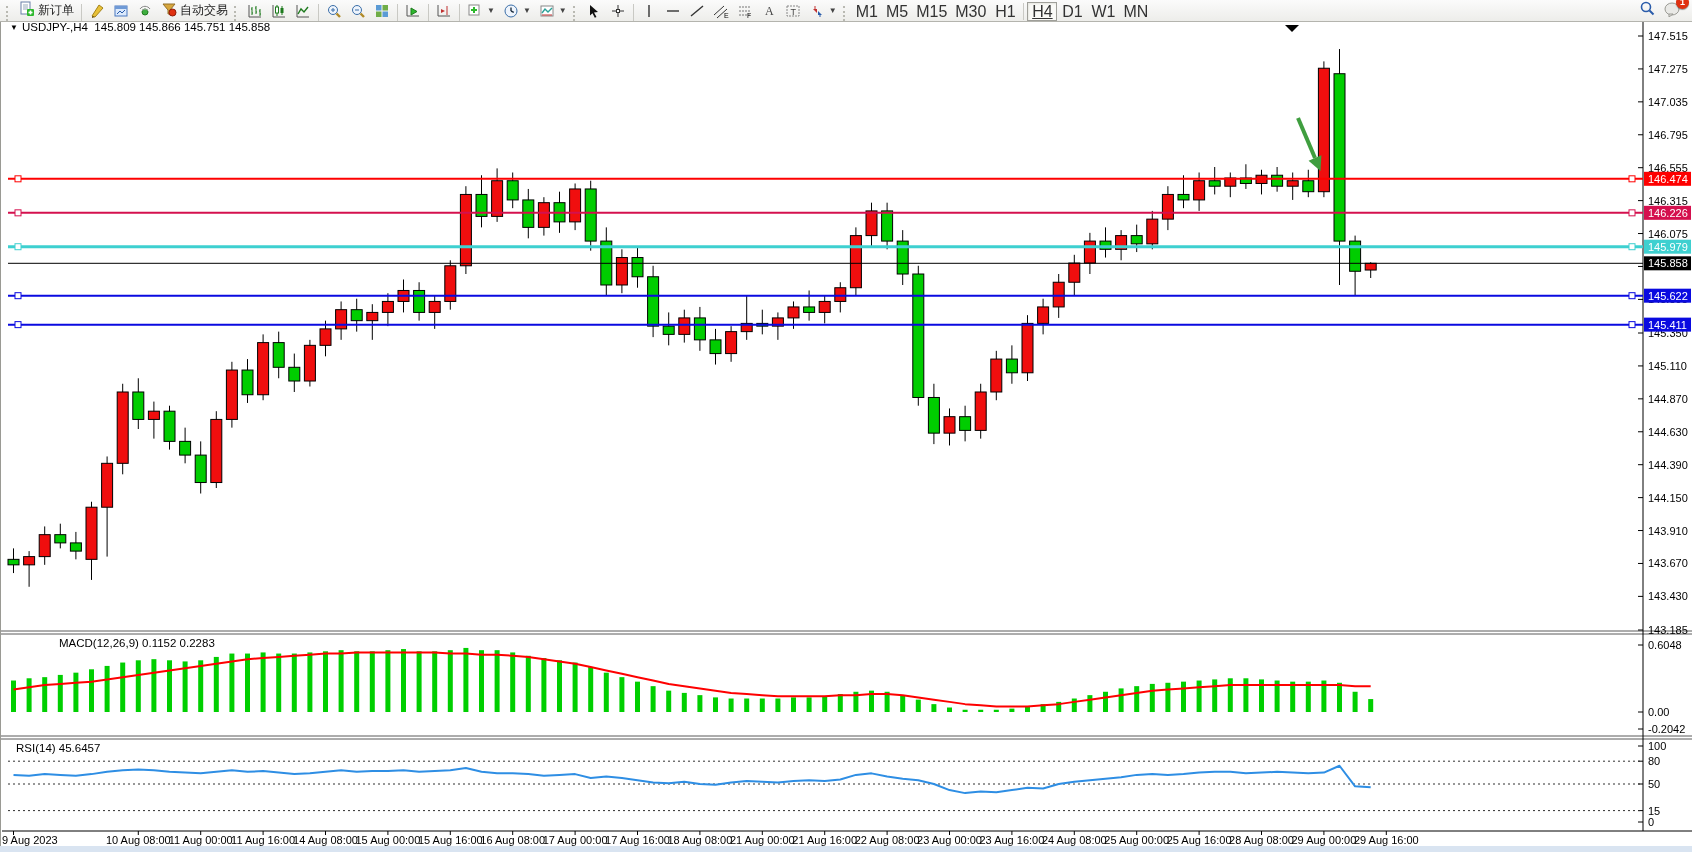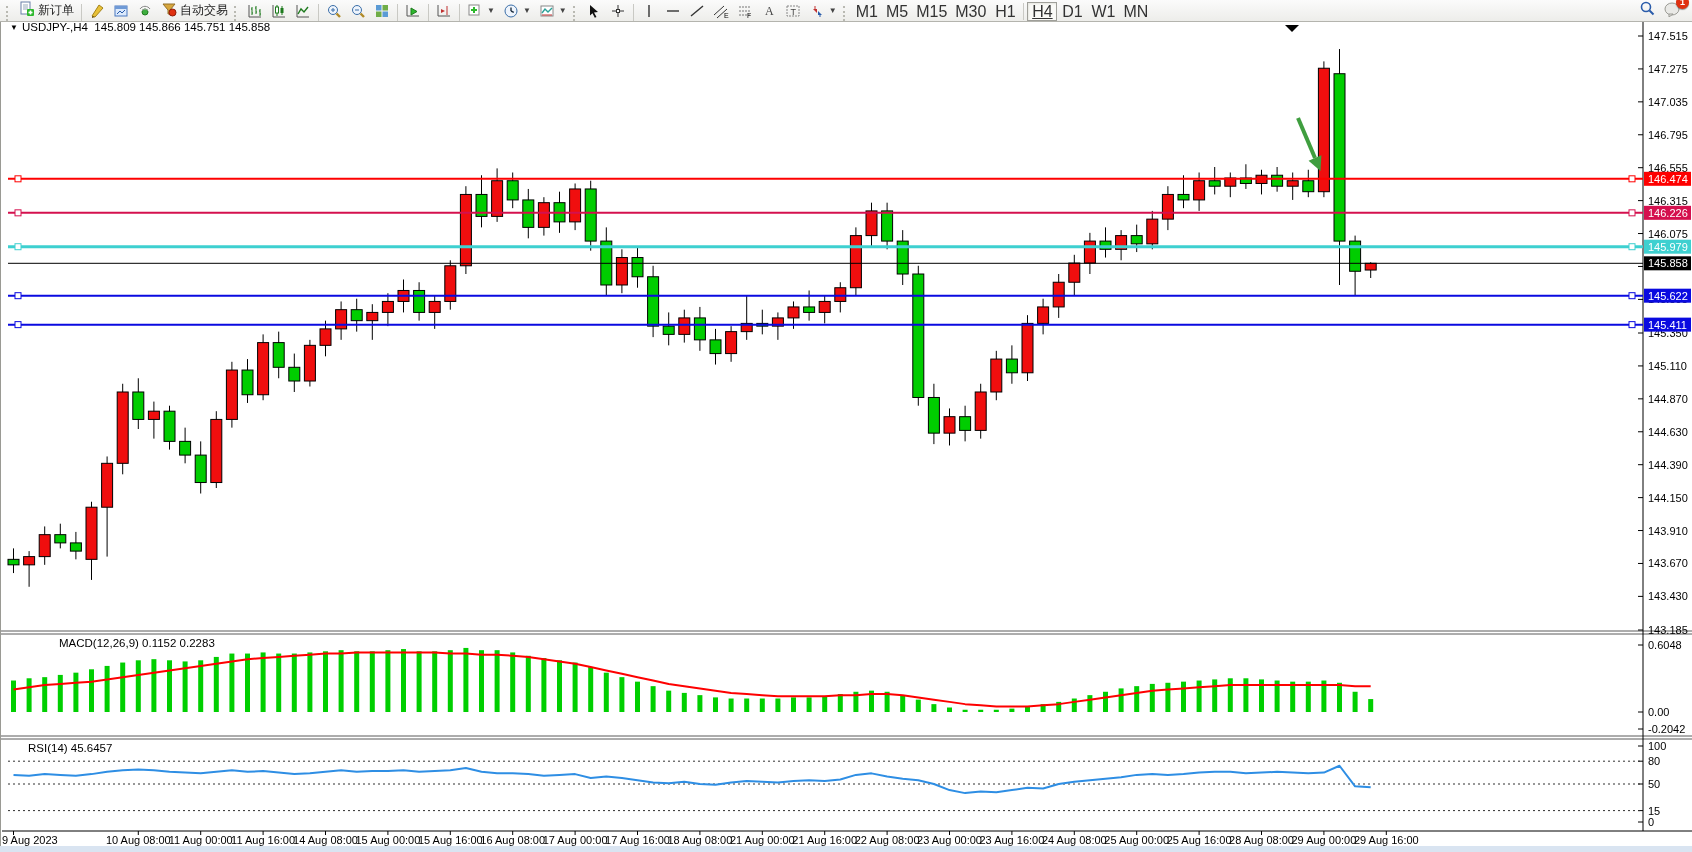--- a/index.html
+++ b/index.html
@@ -19,21 +19,21 @@
   .dd{font-size:8px;color:#444;margin-left:1px;}
   #right-icons{margin-left:auto;display:flex;align-items:center;gap:8px;padding-right:6px;}
   #chat-badge{position:absolute;top:-5px;right:-7px;background:#e03010;color:#fff;
     border-radius:8px;min-width:13px;height:13px;font-size:9px;font-weight:bold;
     text-align:center;line-height:13px;box-shadow:0 1px 1px rgba(0,0,0,.4);}
   
   #chart-svg{position:absolute;left:0;top:0;z-index:1;}
   .overlay{position:absolute;z-index:2;font-size:11.5px;color:#000;white-space:nowrap;}
   #chart-title{left:10px;top:21px;}
   #macd-label{left:12px;top:637px;margin-left:47px;}
-  #rsi-label{left:28px;top:742px;}
+  #rsi-label{left:16px;top:742px;}
   .tri{font-size:8px;vertical-align:1px;margin-right:4px;}
   #status-bar{position:absolute;left:0;top:846px;width:1692px;height:6px;background:#d9e4f1;z-index:3;}
 </style>
 </head>
 <body>
 
 <div id="toolbar">
   <div class="thandle"></div>
 
   <div class="tbtn">

